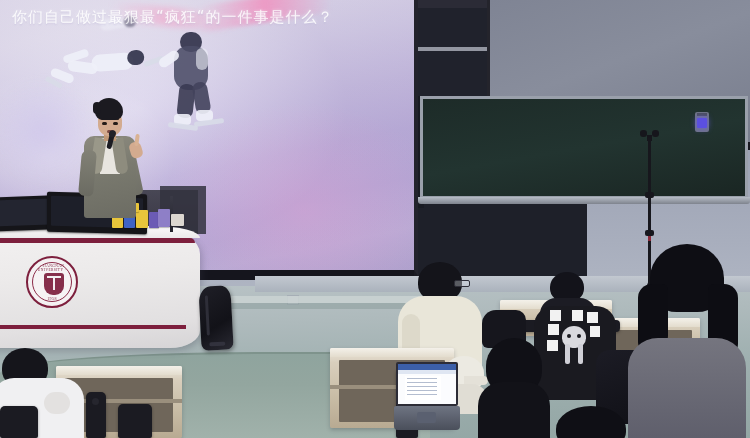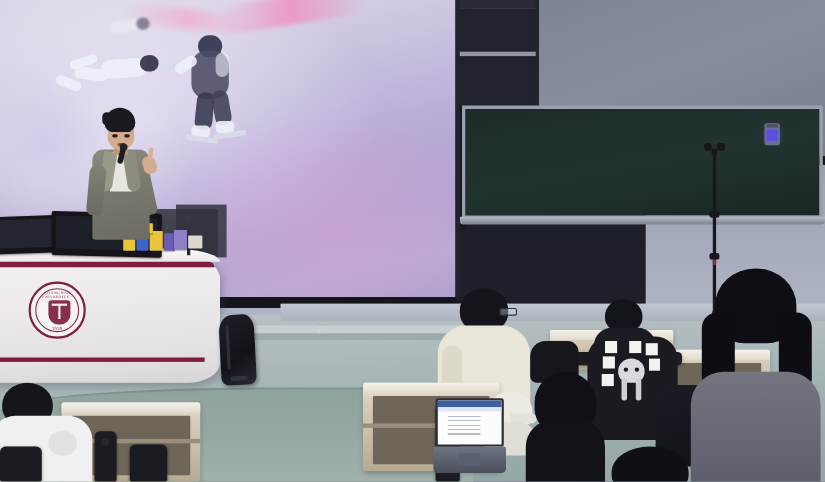--- a/index.html
+++ b/index.html
@@ -473,20 +473,21 @@
       <span class="ski" style="left:54px;top:92px;width:30px;height:5px;transform:rotate(-8deg);"></span>
       <span class="lite" style="left:56px;top:20px;width:12px;height:22px;border-radius:6px;opacity:.6;"></span>
     </div>
 
     <div class="skier blur1" style="left:100px;top:10px;width:60px;height:30px;opacity:.55;">
       <span class="lite" style="left:10px;top:8px;width:28px;height:11px;border-radius:6px;transform:rotate(-10deg);"></span>
       <span class="dark" style="left:34px;top:6px;width:12px;height:11px;border-radius:6px;"></span>
     </div>
 
     <div class="slide-text">
+      <div class="slide-line2">你们自己做过最狠最“疯狂“的一件事是什么？</div>
     </div>
   </div>
   <div class="screen1-shadow"></div>
 
   <div class="floor"></div>
   <div class="wall-base"></div>
   <div class="wall-base-socket"></div>
   <div class="floor-step"></div>
   <div class="floor-step2"></div>
   <div class="floor-front"></div>

